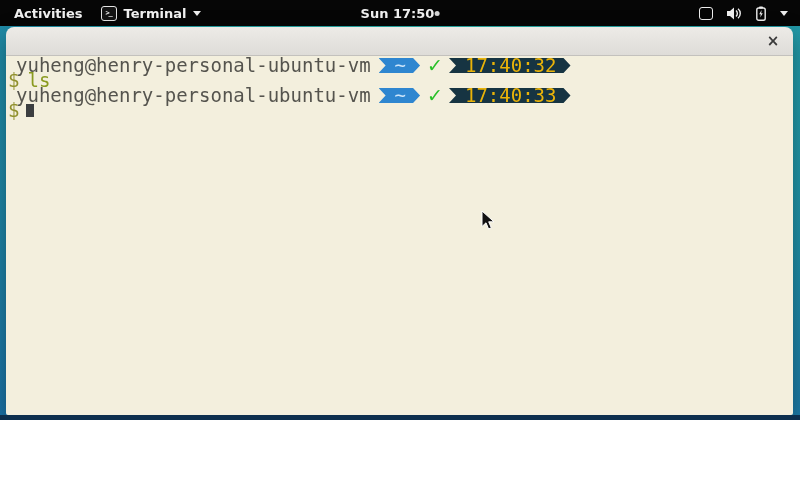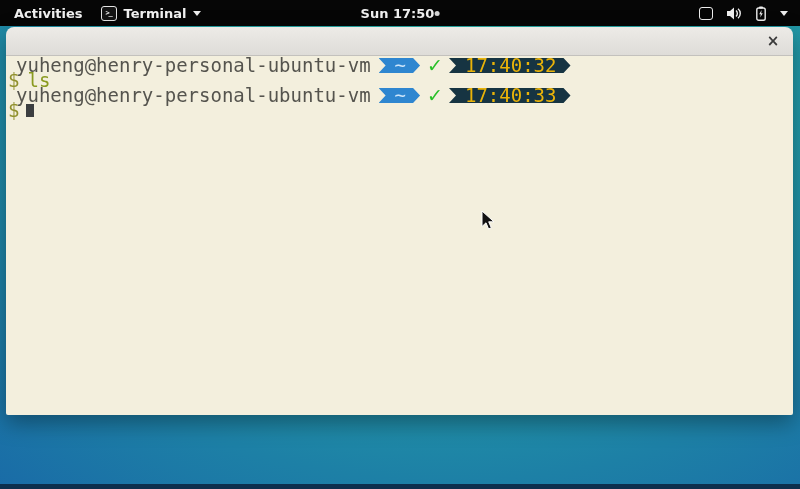--- a/index.html
+++ b/index.html
@@ -1,17 +1,17 @@
 <!DOCTYPE html>
 <html style="--accent-blue: #2e86d0; --segment-dark: #163442; --check-green: #28c028; --dir-teal: #2e9c9c; --command-olive: #8a9a20; --prompt-dollar: #90902c; --prompt-gray: #55544e; --terminal-bg: #f3efdd;"><head>
 <meta charset="utf-8">
 <style>
   html,body { margin:0; padding:0; }
   .screen {
-    position:relative; width:800px; height:489px; overflow:hidden;
+    position:relative; width:800px; height:420px; overflow:hidden;
     background: radial-gradient(ellipse 720px 560px at 56% 16%,
       #2bb0a8 0%, #24a3a7 38%, #1d80a6 72%, #1968a7 100%);
     font-family:"DejaVu Sans", sans-serif;
   }
   .bottom-strip { position:absolute; left:0; right:0; bottom:0; height:5px; background:#0d2f4d; }
 
   
   .top-bar {
     position:absolute; top:0; left:0; width:800px; height:26px; background:#060606;
     color:#f1f1f1; display:flex; align-items:center; font-size:13px;

